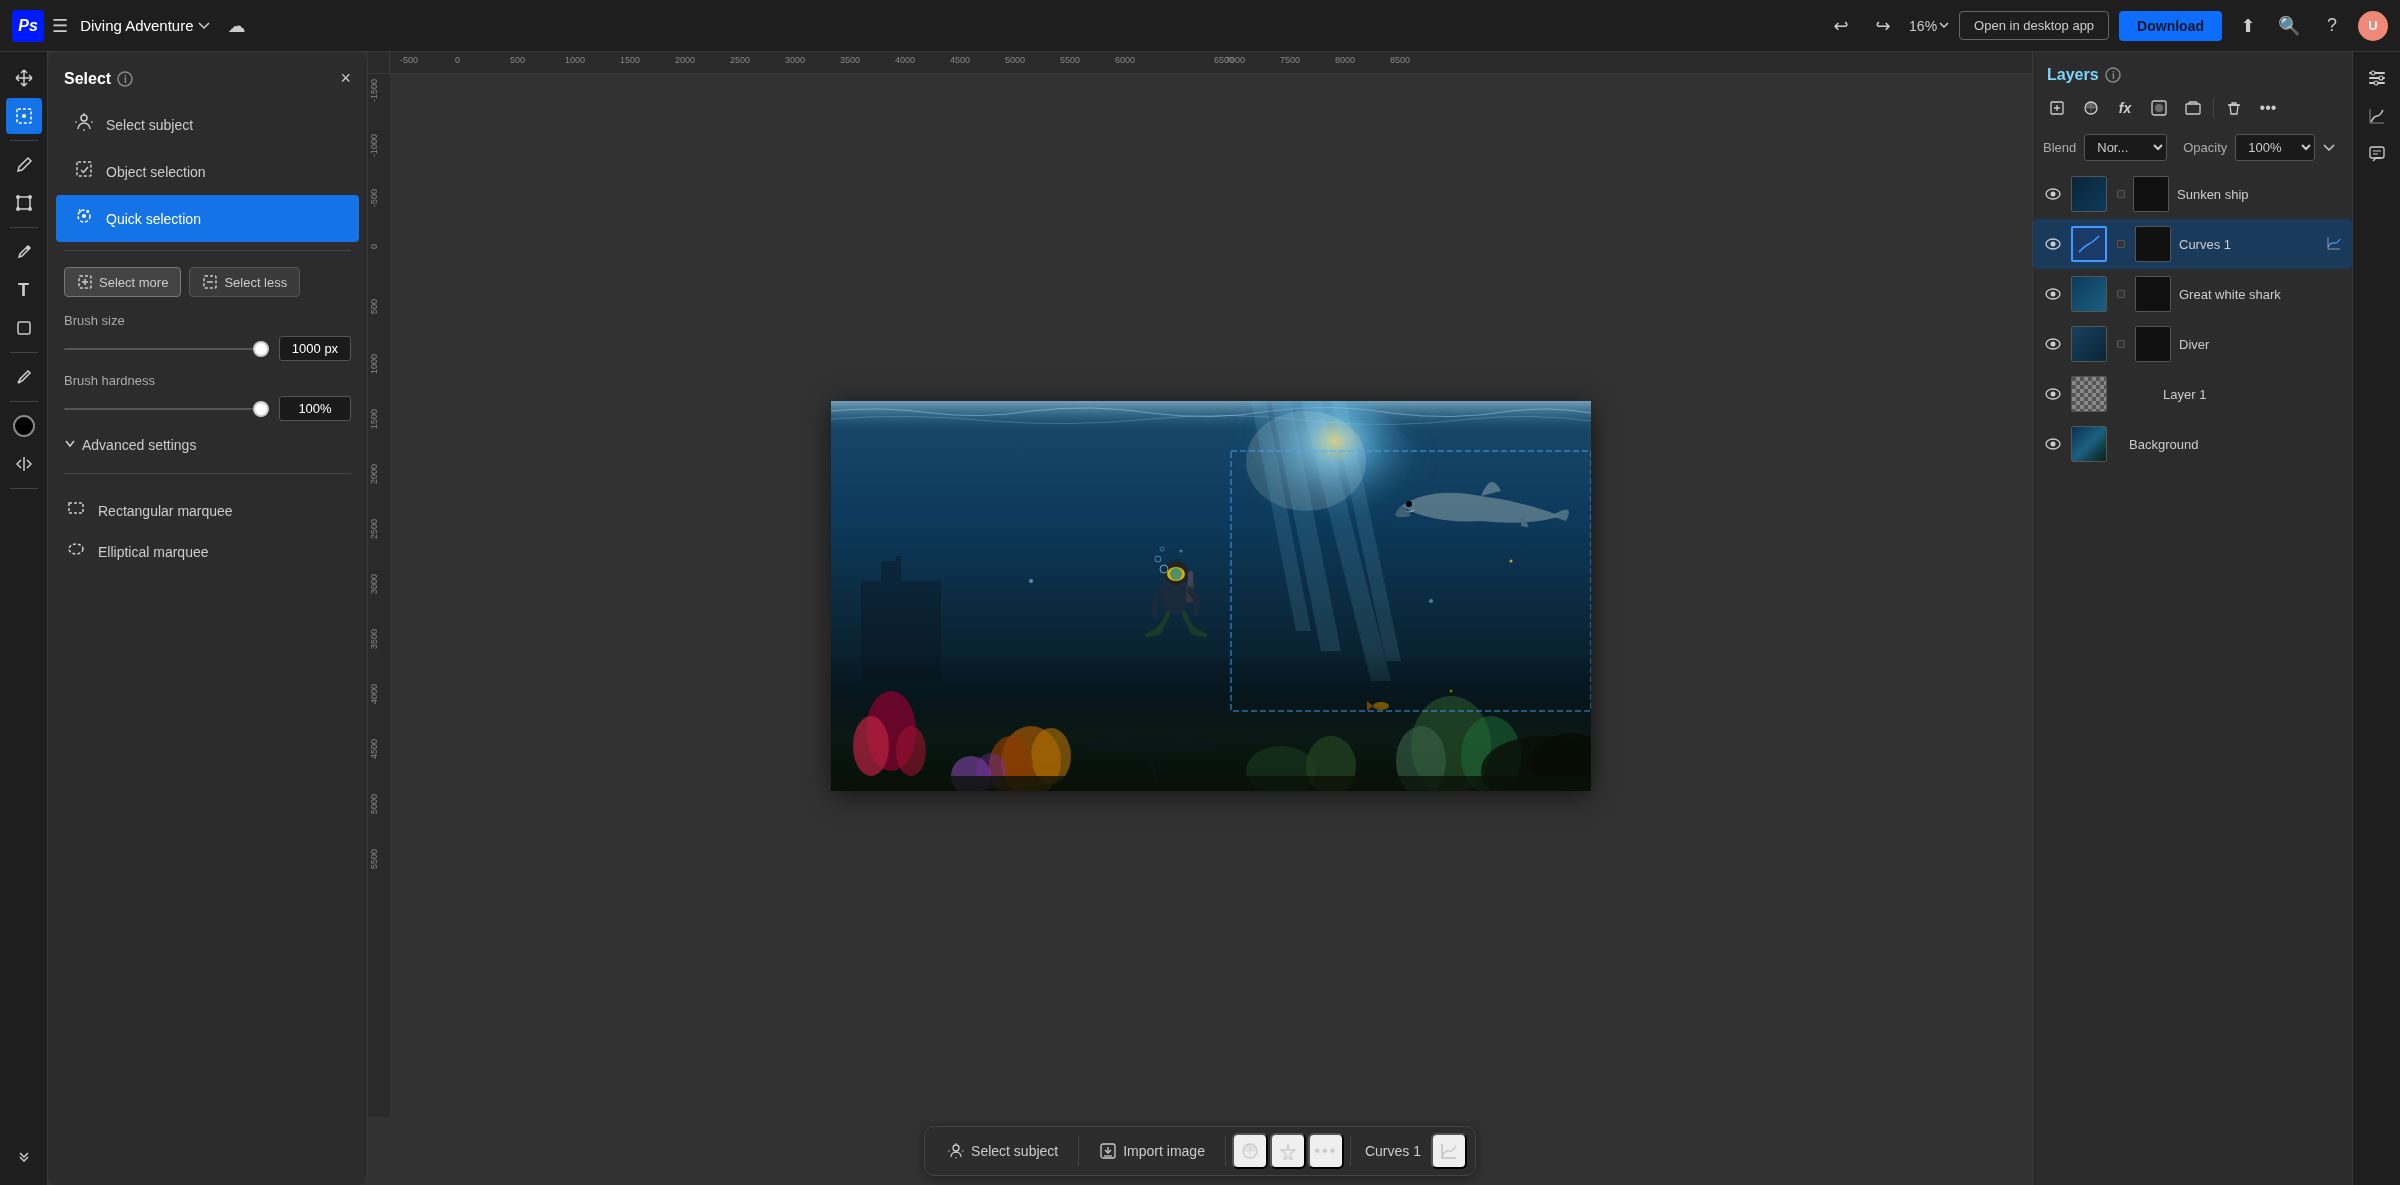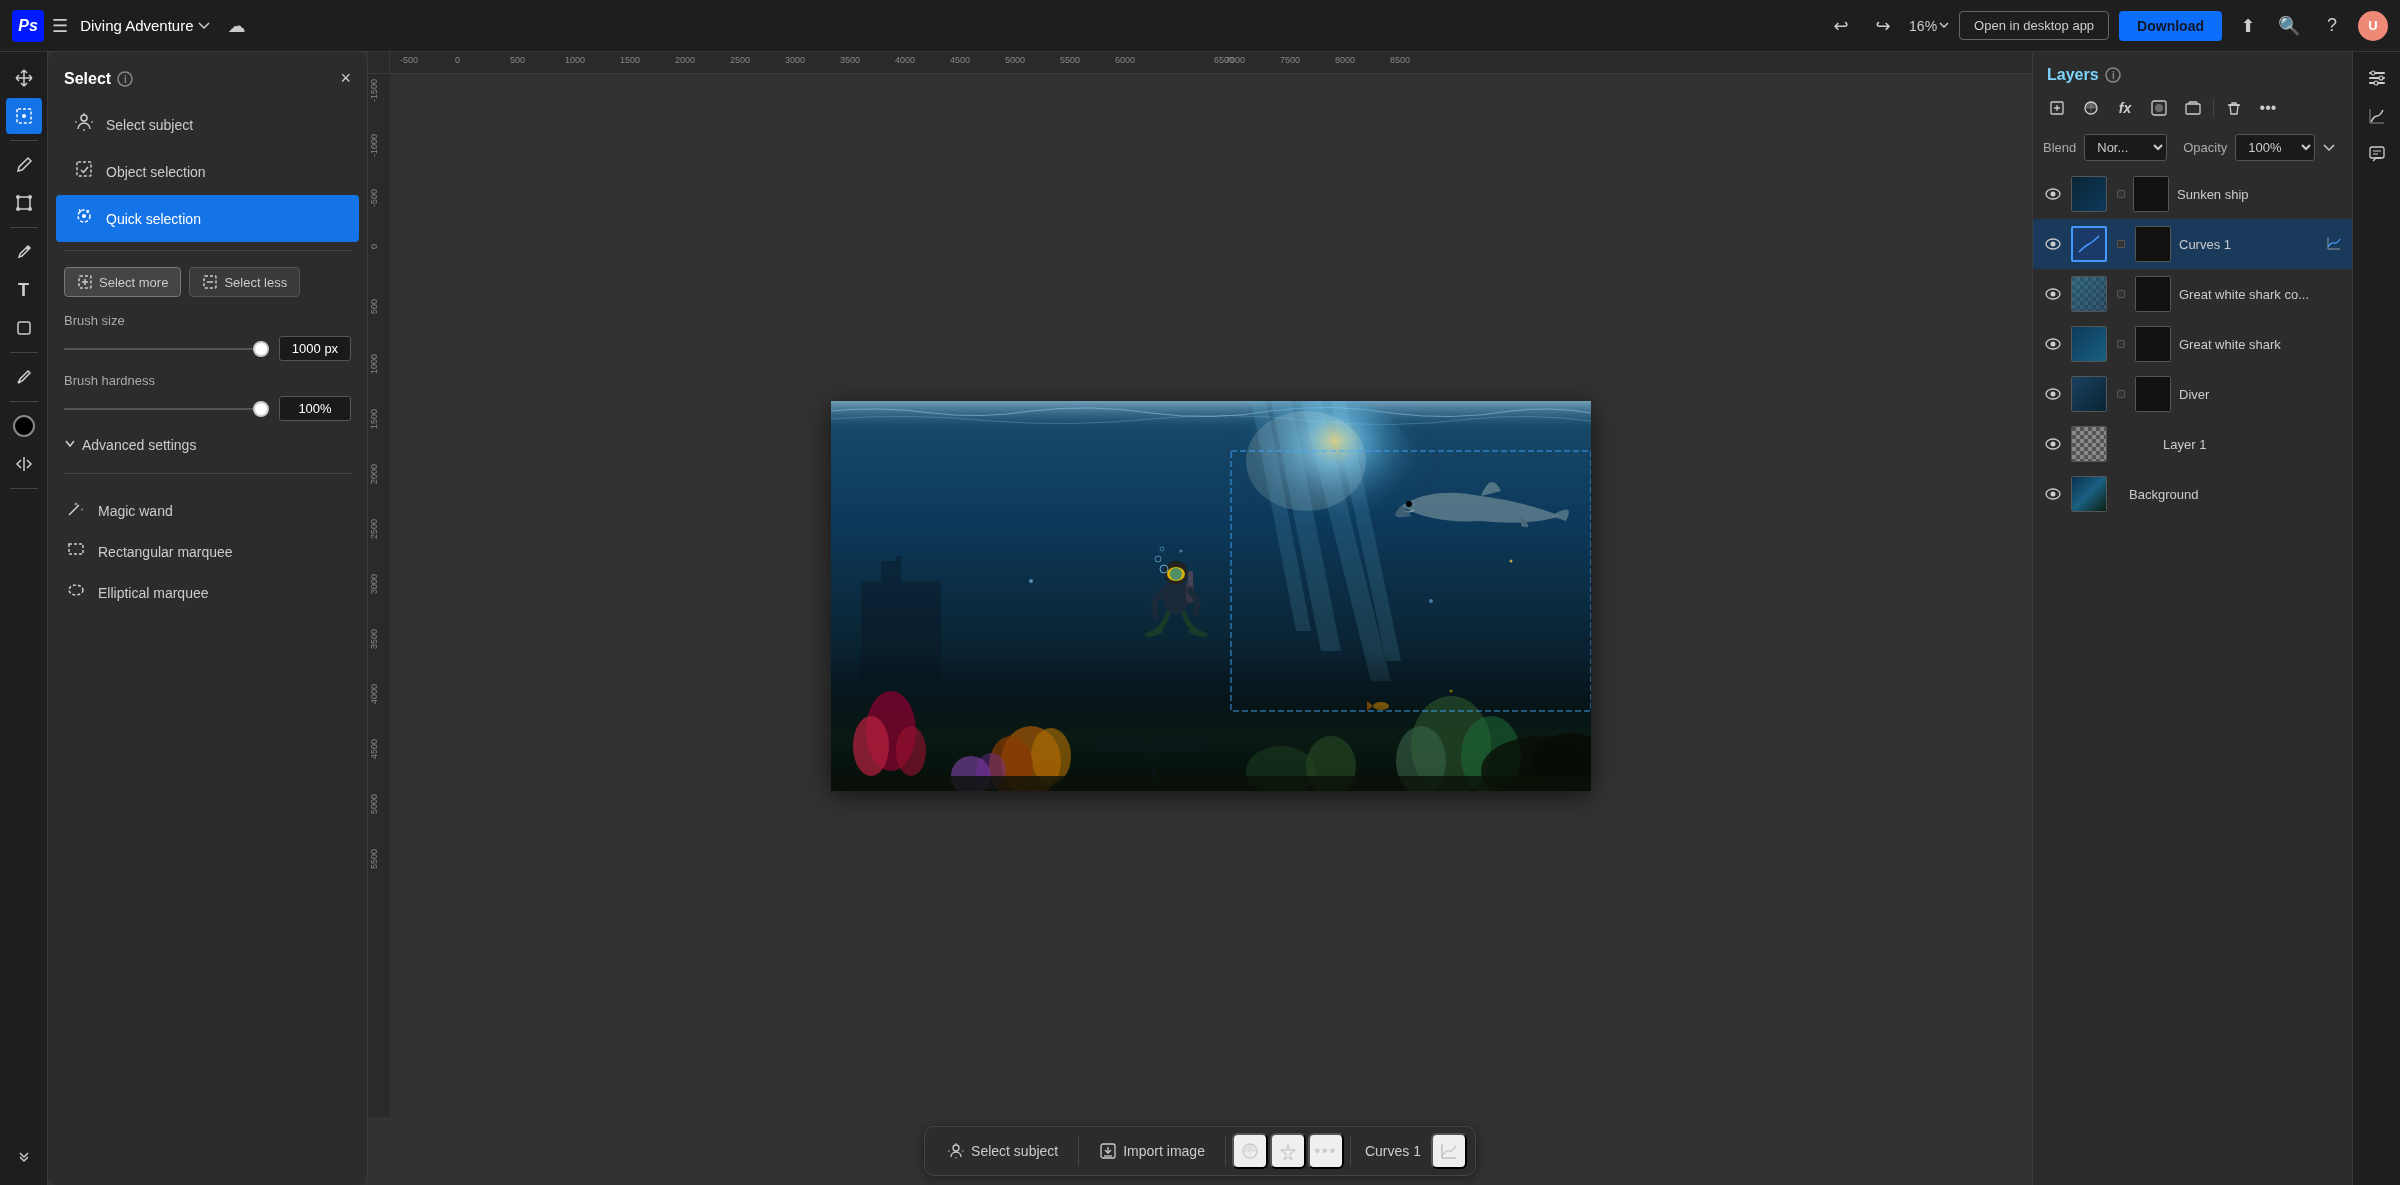--- a/index.html
+++ b/index.html
@@ -523,30 +523,20 @@
     <div class="advanced-settings">
       <svg width="12" height="10" viewBox="0 0 12 10">
           <path d="M2 1l4 5 4-5" stroke="#ccc" stroke-width="1.5" fill="none"></path>
         </svg>
       <span>Advanced settings</span>
     </div>
 
     <div class="panel-divider"></div>
 
     <div class="tool-section">
-      <div class="tool-section-item">
-        <span class="item-icon">
-          <svg width="20" height="20" viewBox="0 0 20 20" fill="none">
-            <path d="M3 17l10-10" stroke="#ccc" stroke-width="1.5"></path>
-            <path d="M10 4l0.5 1.5L12 6l-1.5 0.5L10 8l-0.5-1.5L8 6l1.5-0.5z" fill="#ccc"></path>
-            <path d="M16 10l0.3 1L17.5 11.5l-1.2 0.3L16 13l-0.3-1.2L14.5 11.5l1.2-0.3z" fill="#ccc"></path>
-          </svg>
-        </span>
-        <span>Magic wand</span>
-      </div>
       <div class="tool-section-item">
         <span class="item-icon">
           <svg width="20" height="20" viewBox="0 0 20 20" fill="none">
             <rect x="3" y="5" width="14" height="10" stroke="#ccc" stroke-width="1.5" stroke-dasharray="3 2" fill="none"></rect>
           </svg>
         </span>
         <span>Rectangular marquee</span>
       </div>
       <div class="tool-section-item">
         <span class="item-icon">
@@ -915,36 +905,20 @@
           <span class="layer-name">Curves 1</span>
           <span class="layer-fx-icon">
             <svg width="16" height="16" viewBox="0 0 16 16" fill="none">
               <path d="M2 12 Q5 7 8 8 Q11 9 14 4" stroke="#4499ff" stroke-width="1.3"></path>
               <line x1="2" y1="14" x2="2" y2="2" stroke="#aaa" stroke-width="0.8"></line>
               <line x1="2" y1="14" x2="14" y2="14" stroke="#aaa" stroke-width="0.8"></line>
             </svg>
           </span>
         </div>
 
-        <div class="layer-item">
-          <div class="layer-eye">
-            <svg width="16" height="12" viewBox="0 0 16 12" fill="none">
-                <ellipse cx="8" cy="6" rx="7" ry="5" stroke="#ccc" stroke-width="1.3"></ellipse>
-                <circle cx="8" cy="6" r="2.5" fill="#ccc"></circle>
-              </svg>
-          </div>
-          <div class="layer-thumb checker">
-            <div style="width:100%;height:100%;background:linear-gradient(135deg,#1a6080,#0d3a5c);opacity:0.7;"></div>
-          </div>
-          <div class="layer-mask-dot" style="width:8px;height:8px;border-radius:1px;background:#333;border:1px solid #555;margin:0 2px;"></div>
-          <div class="layer-thumb" style="background:#111;">
-            <div style="width:100%;height:100%;background:#111;"></div>
-          </div>
-          <span class="layer-name">Great white shark co...</span>
-        </div>
 
         <div class="layer-item">
           <div class="layer-eye">
             <svg width="16" height="12" viewBox="0 0 16 12" fill="none">
                 <ellipse cx="8" cy="6" rx="7" ry="5" stroke="#ccc" stroke-width="1.3"></ellipse>
                 <circle cx="8" cy="6" r="2.5" fill="#ccc"></circle>
               </svg>
           </div>
           <div class="layer-thumb" style="background:#0a2535;">
             <div style="width:100%;height:100%;background:linear-gradient(135deg,#0d3a5c,#1a6080);"></div>

